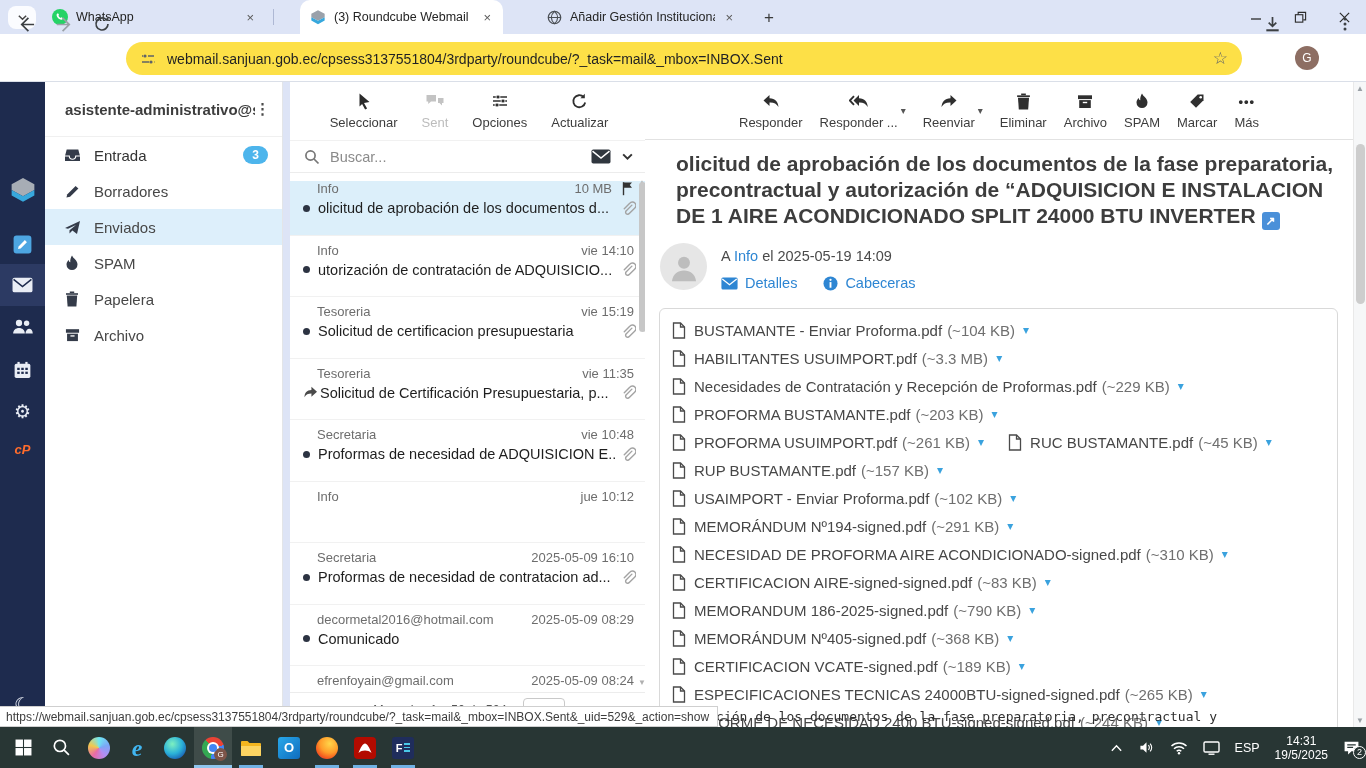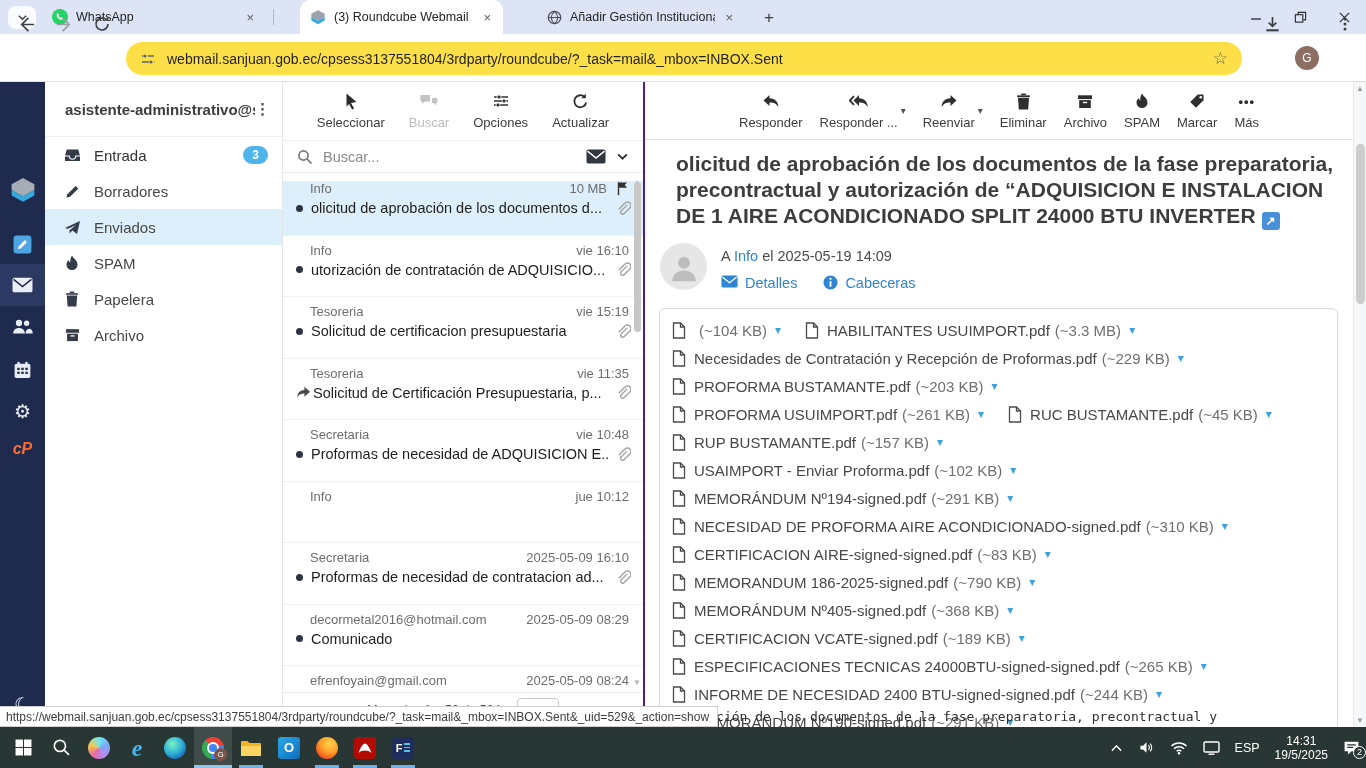--- a/index.html
+++ b/index.html
@@ -36,21 +36,21 @@
   .fitem .flabel{flex:1;white-space:nowrap;overflow:hidden}
   .fitem.sel{background:#ddeffb}
   .fitem.first .flabel{font-weight:normal;color:#333}
   .fitem .ic{color:#343b49;width:18px}
   .badge{background:#4db5ec;color:#fff;font-size:12px;font-weight:bold;border-radius:10px;padding:2px 9px}
   .quota{position:absolute;left:18px;bottom:8px;display:flex;align-items:center;gap:10px}
   .qbar{width:88px;height:8px;border-radius:4px;background:#dfe3e7;overflow:hidden}
   .qfill{height:100%;background:#82c5ea}
   .qtxt{font-size:12px;color:#555}
 
-  .listcol{position:absolute;left:283px;top:82px;width:362px;bottom:41px;background:#fff;border-right:2px solid #4c1d95}
+  .listcol{position:absolute;left:290px;top:82px;width:362px;bottom:41px;background:#fff;border-right:4px solid #4c1d95}
   .ltoolbar{height:58px;display:flex;align-items:flex-start;justify-content:center;gap:24px;padding-top:9px}
   .tbtn{display:flex;flex-direction:column;align-items:center;gap:4px;font-size:13px;color:#3d3d3d}
   .tbtn .ic{height:20px;color:#2f2f2f}
   .tbtn.dis{color:#bcbcbc}.tbtn.dis .ic{color:#c3c3c3}
   .searchrow{height:33px;display:flex;align-items:center;gap:10px;padding:0 14px;border-top:1px solid #f1f1f1;border-bottom:1px solid #ececec}
   .searchrow input{flex:1;border:0;outline:0;font-size:14.5px;color:#333;background:transparent;font-family:"Liberation Sans",sans-serif}
   .searchrow input::placeholder{color:#8b8b8b}
   .msgs{position:absolute;top:92px;left:0;right:0;bottom:35px;overflow:hidden}
   .msg{height:54.5px;border-bottom:1px solid #f1f1f1;position:relative}
   .msg.sel{background:#dceffa}
@@ -74,21 +74,21 @@
   .mtoolbar{height:58px;display:flex;align-items:flex-start;justify-content:center;gap:17px;padding-top:9px;border-bottom:1px solid #e2e2e2}
   .mtb{display:flex;align-items:flex-start;gap:3px}
   .caret{font-size:10px;color:#555;margin-top:14px}
   .subject{margin:11px 16px 0 31px;font-size:21px;line-height:26px;font-weight:bold;color:#3d3d3d}
   .extlink{display:inline-flex;width:18px;height:18px;border-radius:3px;background:#4a90d9;color:#fff;font-size:12px;align-items:center;justify-content:center;vertical-align:-2px;margin-left:6px}
   .sender{display:flex;margin:13px 16px 0 15px;gap:14px}
   .avatar{width:47px;height:47px;border-radius:50%;background:#e6e6e6;display:flex;align-items:center;justify-content:center;overflow:hidden}
   .sline1{font-size:14.5px;color:#4a4a4a;margin-top:5px}
   .sline1 a{color:#2e86d3;text-decoration:none}
   .sline2{display:flex;gap:26px;margin-top:11px;font-size:14.5px}
-  .mlink{display:flex;gap:7px;color:#2e86d3}
+  .mlink{display:flex;align-items:center;gap:7px;color:#2e86d3}
   .attbox{margin:17px 15px 0 14px;border:1px solid #d9d9d9;border-radius:6px;padding:7px 12px;display:flex;flex-wrap:wrap;background:#fff}
   .att{display:inline-flex;align-items:center;height:28px;margin-right:24px;font-size:15px;color:#474747;white-space:nowrap}
   .att .ic{margin-right:8px}
   .att .asize{color:#6f6f6f;margin-left:5px}
   .att .acaret{color:#3aa2de;font-size:12px;margin-left:8px}
   .bodyline{position:absolute;left:-15px;top:627px;font-family:"DejaVu Sans Mono",monospace;font-size:13px;color:#2f2f2f;white-space:nowrap}
   .csb{position:absolute;right:0;top:82px;bottom:41px;width:13px;background:#f6f7f8;border-left:1px solid #e9e9e9}
   .csb .thumb{position:absolute;left:2px;top:62px;width:9px;height:160px;border-radius:5px;background:#cdcdcd}
   .csb .arr{position:absolute;left:2px;font-size:8px;color:#9aa0a6}
 
@@ -263,21 +263,21 @@
             <rect x="10.5" y="6" width="2.2" height="2"></rect>
             <rect x="3.3" y="9.5" width="2.2" height="2"></rect>
             <rect x="6.9" y="9.5" width="2.2" height="2"></rect>
             <rect x="10.5" y="9.5" width="2.2" height="2"></rect>
           </g>
         </svg>
       </div>
     <div class="rbtn" style="top:309px;font-size:19px">
         <span>⚙</span>
       </div>
-    <div class="rbtn" style="top:347px;color:#ff6c2c;font-weight:bold;font-style:italic;font-size:16px">
+    <div class="rbtn" style="top:347px;color:#ff6c2c;font-weight:bold;font-style:italic;font-size:13px">
         <span>cP</span>
       </div>
     <div class="rbtn" style="top:602px;font-size:19px">
         <span>☾</span>
       </div>
     <div class="rbtn" style="top:643px;font-weight:bold;font-size:16px">
         <span>?</span>
       </div>
     <div class="rbtn" style="top:684px"></div>
   </div>
@@ -365,21 +365,21 @@
           </span>
         <span>Seleccionar</span>
       </div>
       <div class="tbtn dis">
         <span class="ic">
             <svg width="20" height="16" viewBox="0 0 20 16">
               <path d="M1.5 2h9.5v6.5H6L3.2 11V8.5H1.5z" fill="#c3c3c3"></path>
               <path d="M13 5h5.5v5H17v2.4L14.5 10H13z" fill="#c3c3c3"></path>
             </svg>
           </span>
-        <span>Buscar</span>
+        <span>Sent</span>
       </div>
       <div class="tbtn">
         <span class="ic">
             <svg width="18" height="16" viewBox="0 0 16 16">
               <g stroke="#2f2f2f" stroke-width="1.5">
                 <path d="M1 4h14M1 8h14M1 12h14"></path>
               </g>
               <g fill="#2f2f2f" stroke="#fff" stroke-width="0.8">
                 <circle cx="6" cy="4" r="2"></circle>
                 <circle cx="11" cy="8" r="2"></circle>
@@ -437,21 +437,21 @@
             <span class="ic clip">
               <svg width="15" height="15" viewBox="0 0 16 16">
                 <path d="M11.6 4.4l-5.9 5.9a2.2 2.2 0 1 0 3.1 3.1l5.7-5.7a3.7 3.7 0 1 0-5.2-5.2L3.5 8.3" stroke="currentColor" stroke-width="1.5" fill="none" stroke-linecap="round"></path>
               </svg>
             </span>
           </div>
         </div>
         <div class="msg">
           <div class="m1">
             <span class="mfrom">Info</span>
-            <span class="mmeta">vie 16:10</span>
+            <span class="mmeta">vie 14:10</span>
           </div>
           <div class="m2">
             <span class="dot"></span>
             <span class="msub">utorización de contratación de ADQUISICIO...</span>
             <span class="ic clip">
               <svg width="15" height="15" viewBox="0 0 16 16">
                 <path d="M11.6 4.4l-5.9 5.9a2.2 2.2 0 1 0 3.1 3.1l5.7-5.7a3.7 3.7 0 1 0-5.2-5.2L3.5 8.3" stroke="currentColor" stroke-width="1.5" fill="none" stroke-linecap="round"></path>
               </svg>
             </span>
           </div>
@@ -675,20 +675,21 @@
       </div>
     </div>
     <div class="attbox" id="attachment-list">
         <span class="att">
           <span class="ic">
             <svg width="14" height="17" viewBox="0 0 14 17">
               <path d="M1.5 1h7l4 4v11h-11z" fill="#fff" stroke="#4a4a4a" stroke-width="1.3"></path>
               <path d="M8.5 1v4h4" fill="none" stroke="#4a4a4a" stroke-width="1.3"></path>
             </svg>
           </span>
+          <span>BUSTAMANTE - Enviar Proforma.pdf</span>
           <span class="asize">(~104 KB)</span>
           <span class="acaret">▾</span>
         </span>
         <span class="att">
           <span class="ic">
             <svg width="14" height="17" viewBox="0 0 14 17">
               <path d="M1.5 1h7l4 4v11h-11z" fill="#fff" stroke="#4a4a4a" stroke-width="1.3"></path>
               <path d="M8.5 1v4h4" fill="none" stroke="#4a4a4a" stroke-width="1.3"></path>
             </svg>
           </span>

